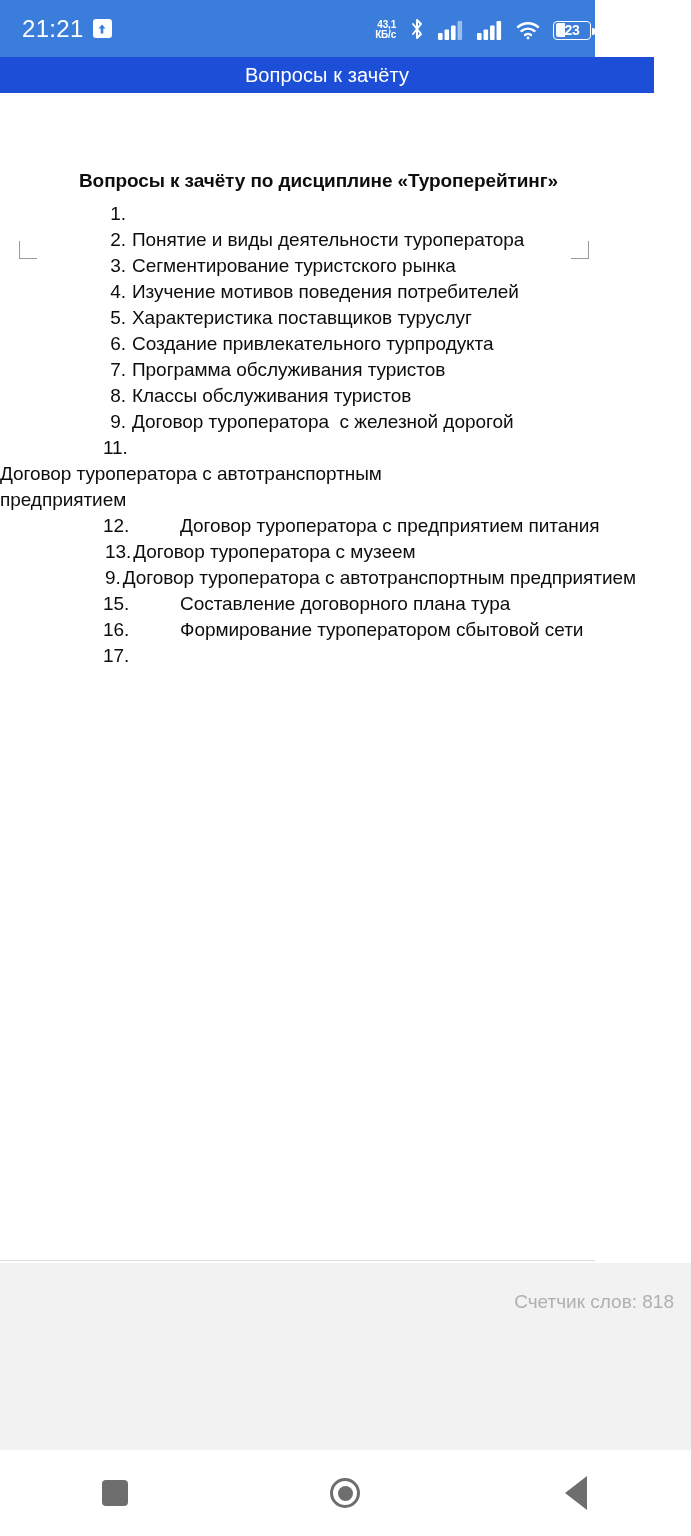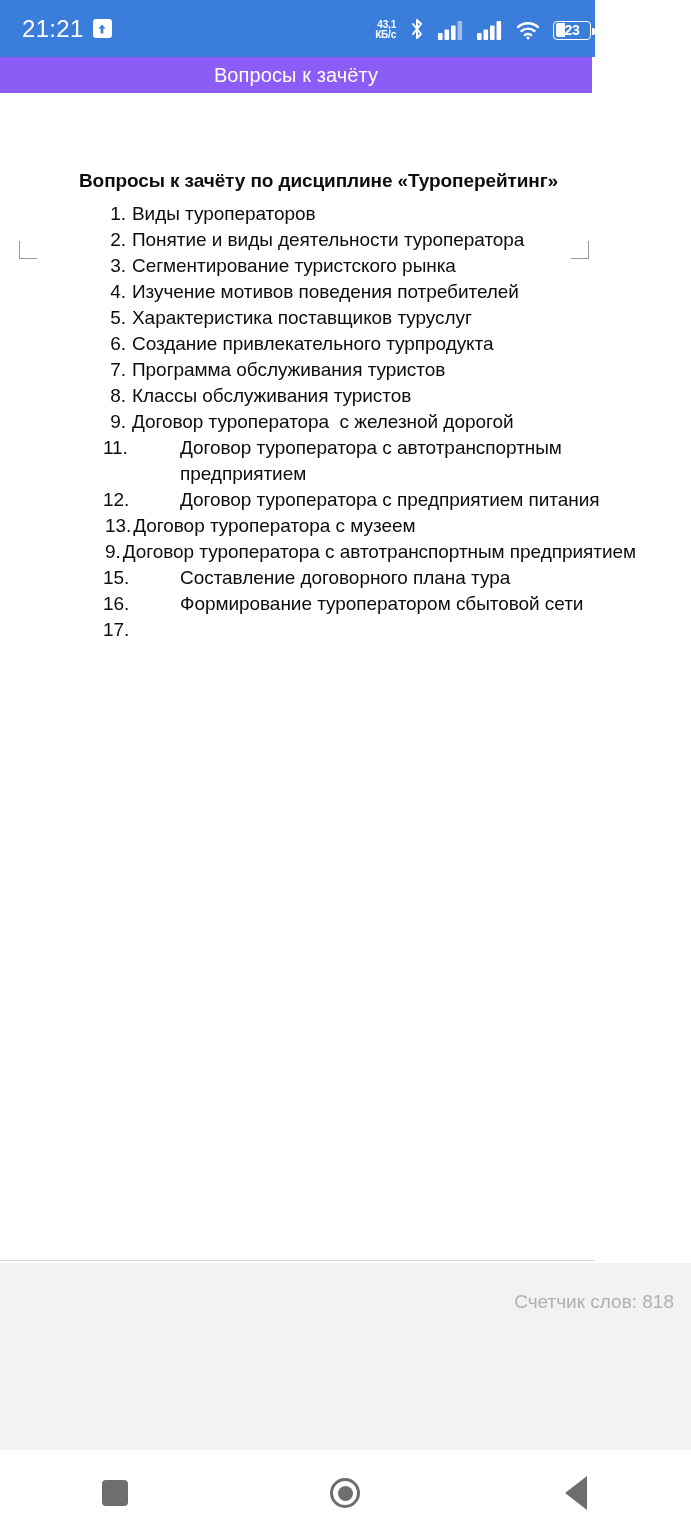--- a/index.html
+++ b/index.html
@@ -44,22 +44,22 @@
     position:absolute; left:1.5px; top:1.5px; bottom:1.5px;
     width:9px; background:#ffffff; border-radius:2px 0 0 2px; opacity:.95;
   }
   .battery .pct {
     position:relative; color:#ffffff; font-size:14px; font-weight:bold;
     letter-spacing:-0.3px; z-index:2;
   }
 
   
   .appbar {
-    position:absolute; left:0; top:57px; width:592px; height:36px;
-    background:#8b5cf6;
+    position:absolute; left:0; top:57px; width:654px; height:36px;
+    background:#1d4ed8;
     display:flex; align-items:center; justify-content:center;
   }
   .appbar-title { color:#ffffff; font-size:20px; letter-spacing:0.1px; }
 
   
   .doc-page {
     position:absolute; left:0; top:93px; width:595px; height:1167px;
     background:#ffffff;
     box-shadow:0 1px 0 #d9d9d9;
   }
@@ -189,21 +189,20 @@
   <span class="corner bl"></span>
   <span class="corner br"></span>
 
   <div class="doc-body">
     <div class="doc-title">Вопросы к зачёту по дисциплине «Туроперейтинг»</div>
 
     <div class="qlist">
 
       <div class="qitem style-a">
         <span class="num">1.</span>
-        <span class="txt">Виды туроператоров</span>
       </div>
       <div class="qitem style-a">
         <span class="num">2.</span>
         <span class="txt">Понятие и виды деятельности туроператора</span>
       </div>
       <div class="qitem style-a">
         <span class="num">3.</span>
         <span class="txt">Сегментирование туристского рынка</span>
       </div>
       <div class="qitem style-a">
@@ -225,21 +224,21 @@
       <div class="qitem style-a">
         <span class="num">8.</span>
         <span class="txt">Классы обслуживания туристов</span>
       </div>
       <div class="qitem style-a">
         <span class="num">9.</span>
         <span class="txt" style="white-space:pre;">Договор туроператора  с железной дорогой</span>
       </div>
 
 
-      <div class="qitem style-b" style="width:670px;">
+      <div class="qitem style-b" style="width:670px;flex-direction:column;">
         <span class="num">11.</span>
         <span class="txt" style="max-width:420px; text-indent:0; margin-left:0;">Договор туроператора с автотранспортным предприятием</span>
       </div>
 
       <div class="qitem style-b">
         <span class="num">12.</span>
         <span class="txt">Договор туроператора с предприятием питания</span>
       </div>
 
       <div class="qitem style-c">

